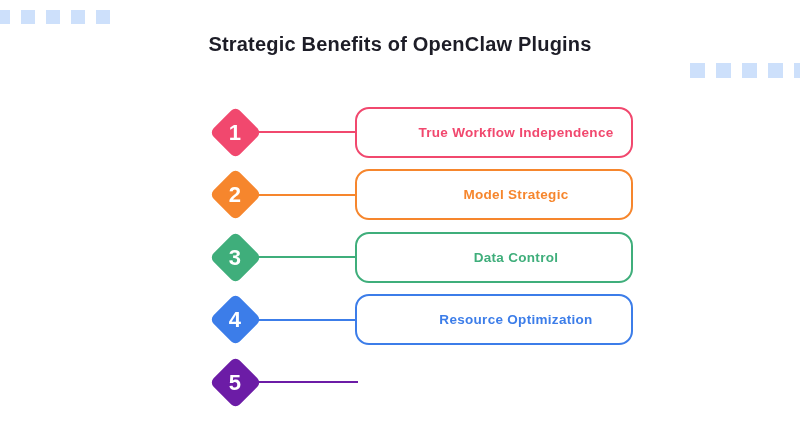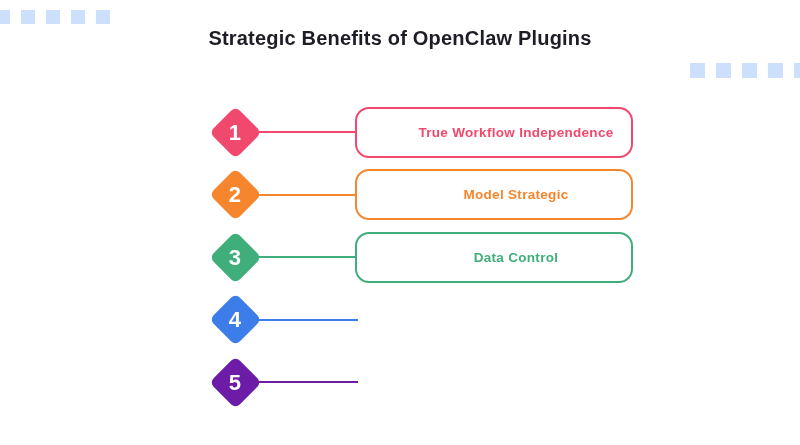--- a/index.html
+++ b/index.html
@@ -26,21 +26,21 @@
   .decor-square {
     width: 14px;
     height: 14px;
   }
   .decor-strip.right .decor-square { width: 15px; height: 15px; }
 
   
   .page-title {
     position: absolute;
     left: 0;
-    top: 14px;
+    top: 20px;
     width: 100%;
     text-align: center;
     font-size: 20px;
     font-weight: 700;
     letter-spacing: 0.2px;
     color: #1d1d27;
   }
 
   
   .rows {
@@ -156,20 +156,23 @@
     <div class="pill">
       <span class="label">Data Control</span>
     </div>
   </div>
 
   <div class="row" style="--c: #3c7de9;">
     <div class="connector"></div>
     <div class="diamond">
       <span class="num">4</span>
     </div>
+    <div class="pill">
+      <span class="label">Resource Optimization</span>
+    </div>
   </div>
 
   <div class="row" style="--c: #6c1ca6;">
     <div class="connector"></div>
     <div class="diamond">
       <span class="num">5</span>
     </div>
   </div>
 </div>
 

